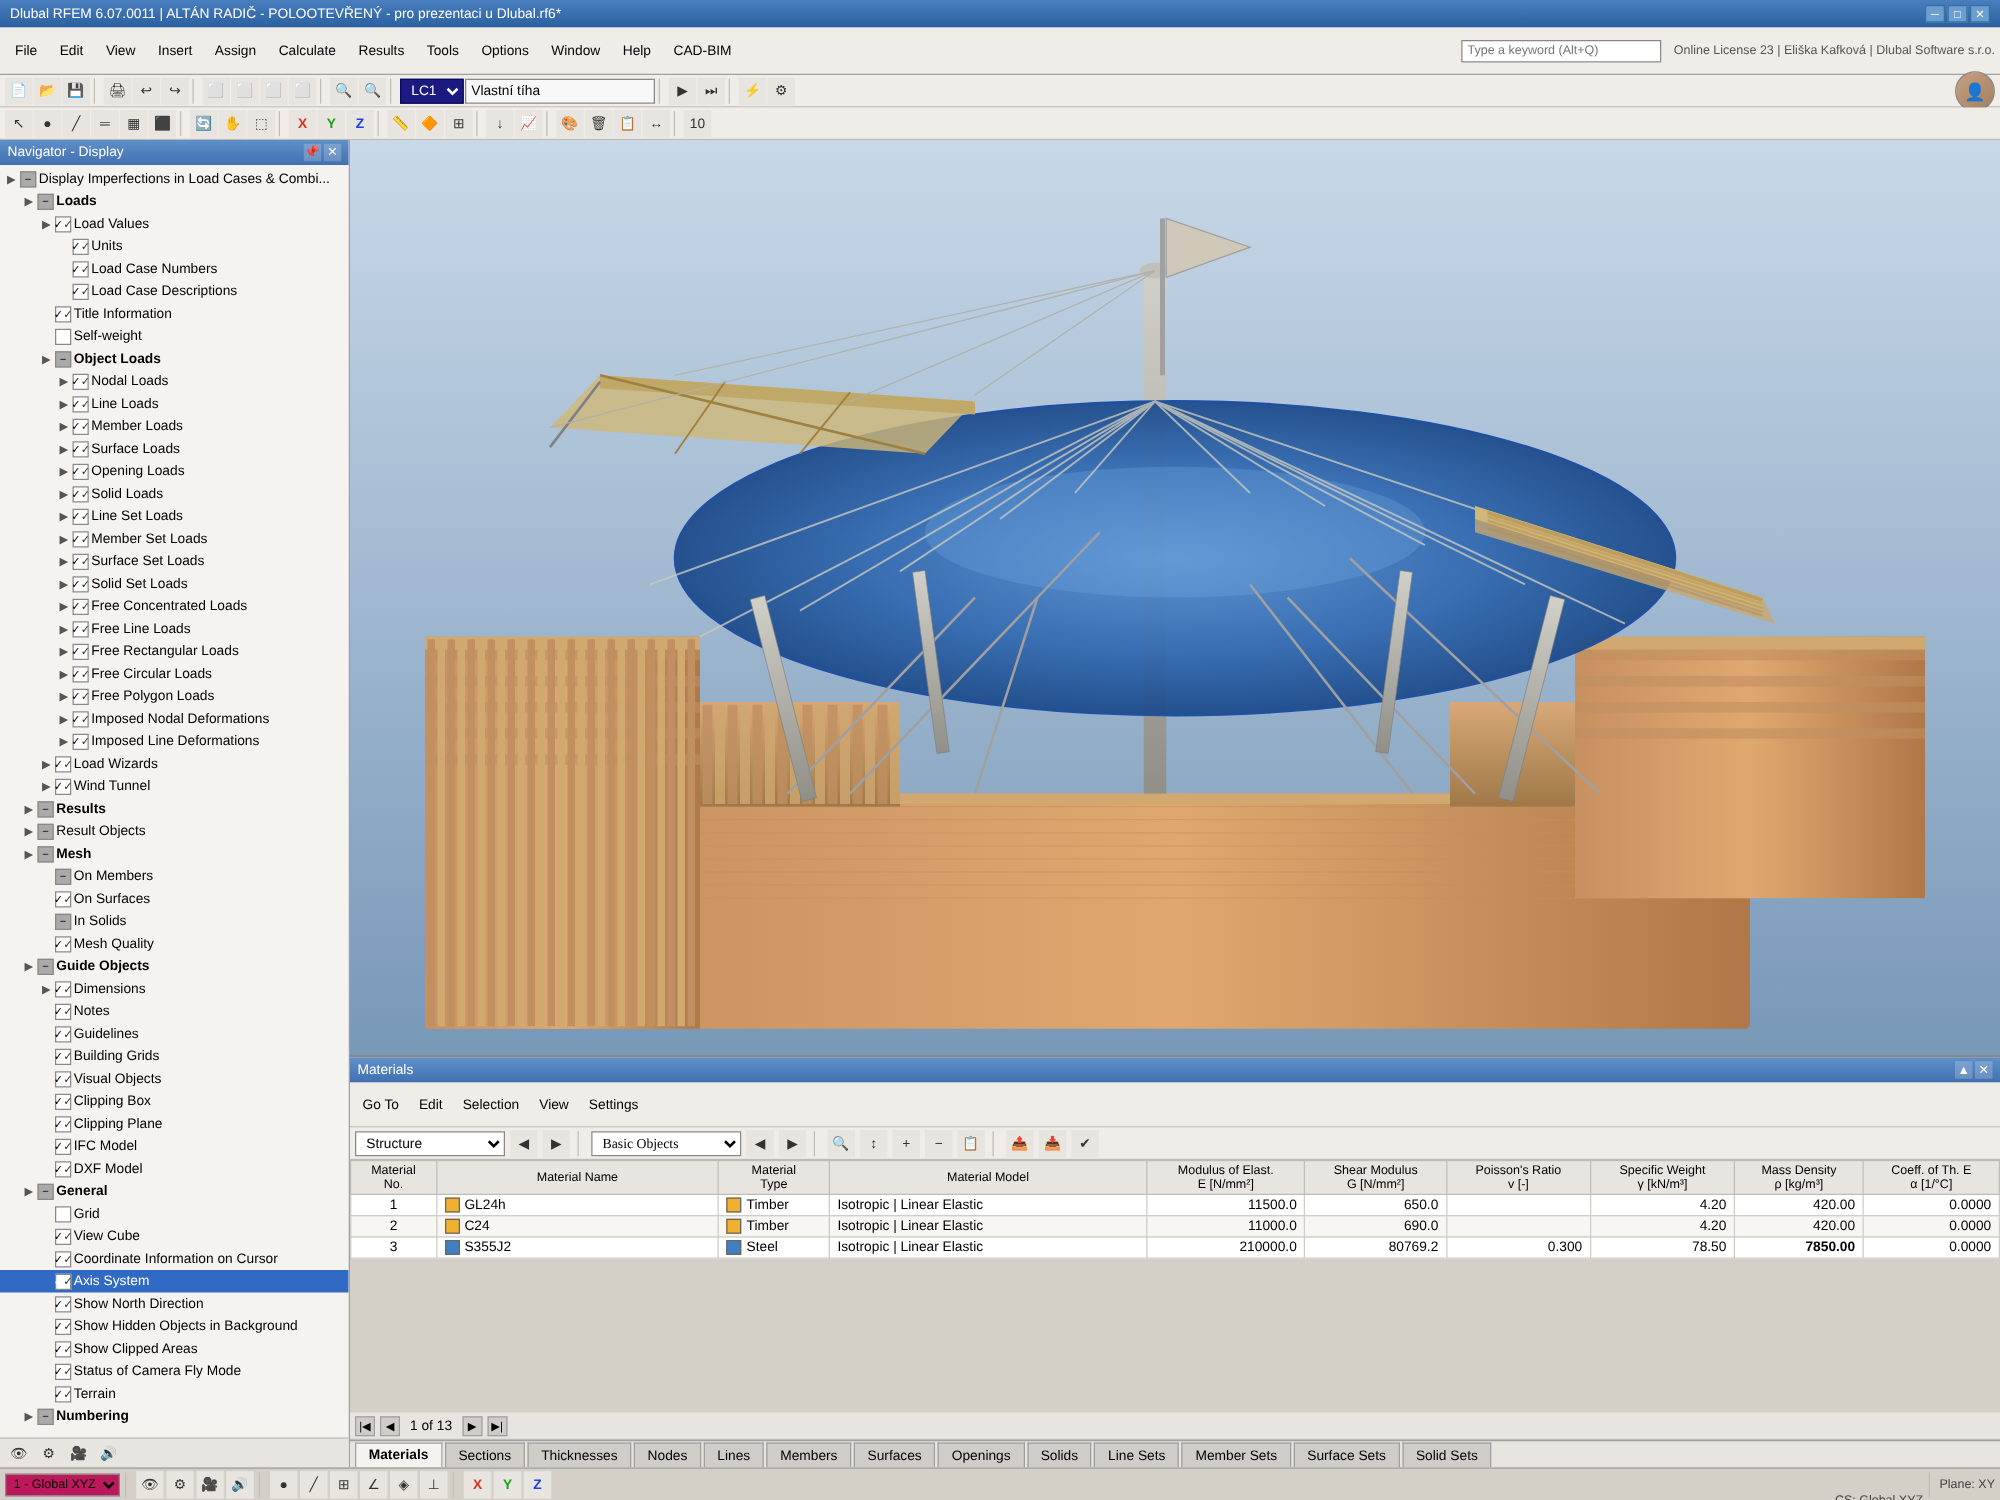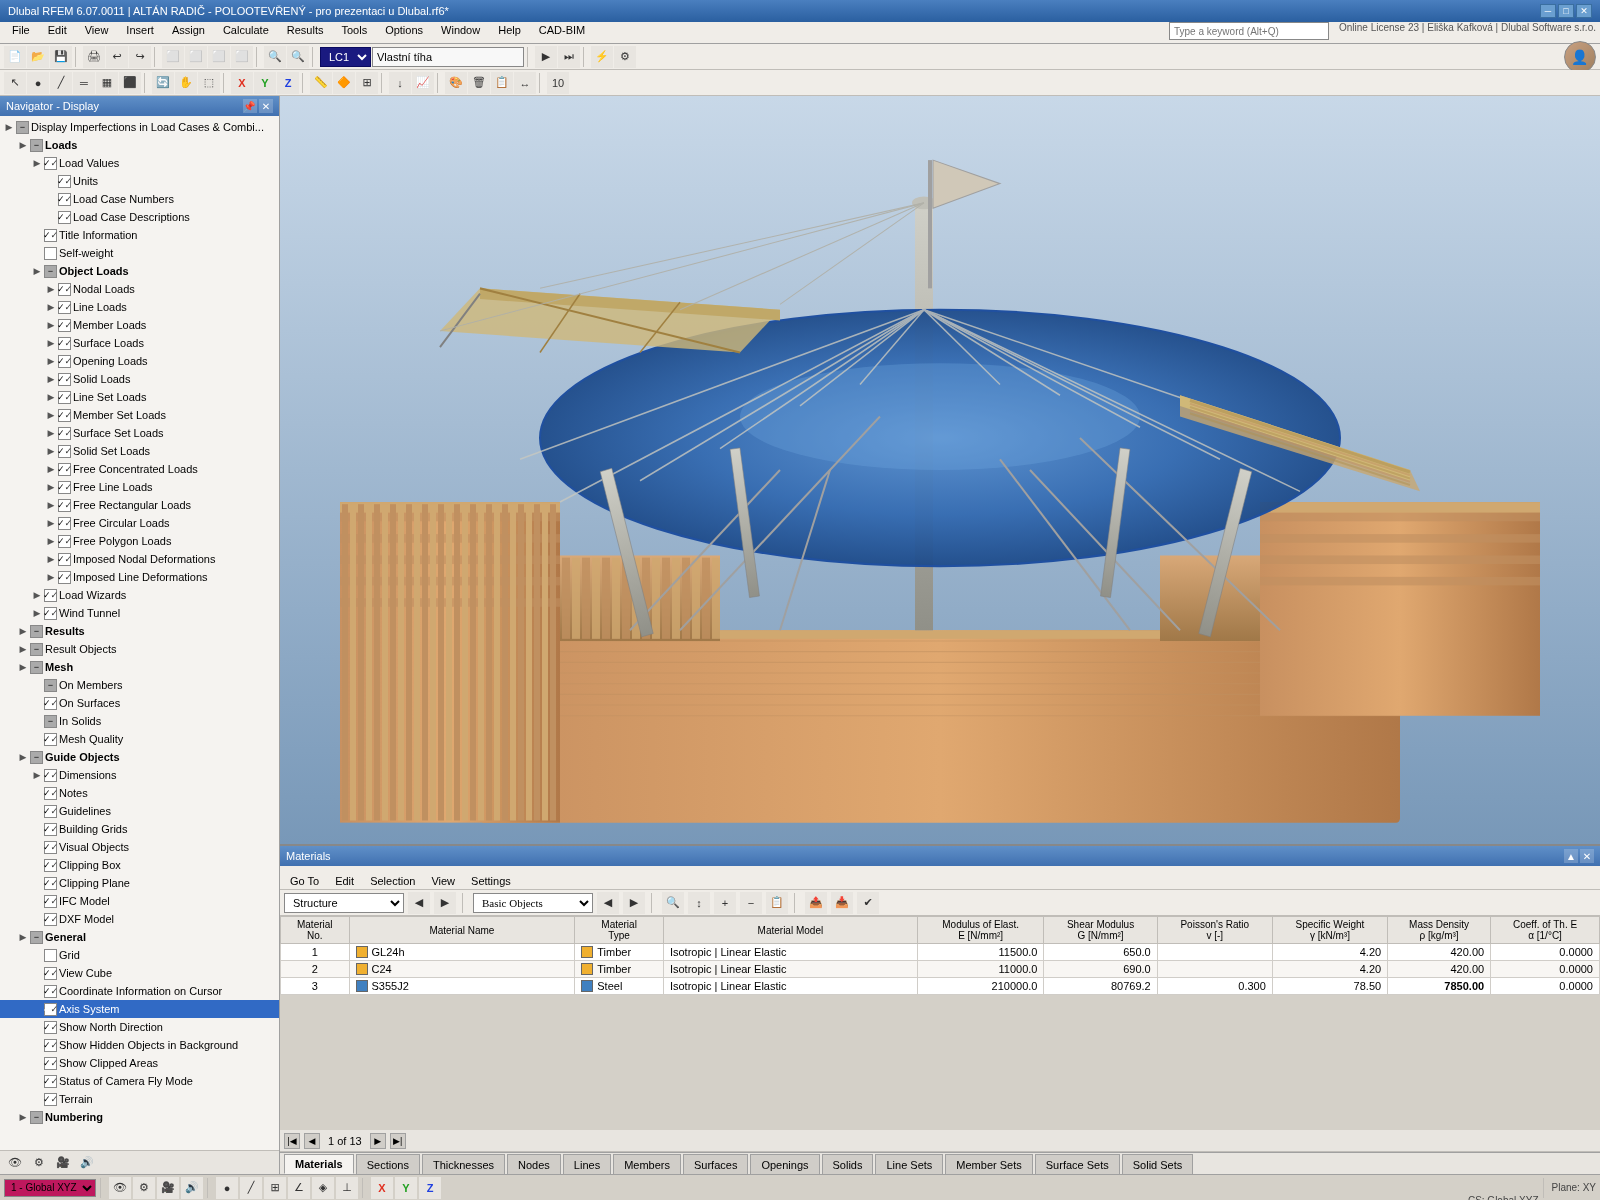--- a/index.html
+++ b/index.html
@@ -20,25 +20,25 @@
     #title-bar .win-btn {
       width: 16px; height: 14px;
       background: #6a9fd0;
       border: 1px solid #3a6fa0;
       display: flex; align-items: center; justify-content: center;
       font-size: 9px; cursor: pointer; color: white;
     }
 
     
     #menu-bar {
-      height: 22px;
+      height: 38px;
       background: #f0ede8;
       border-bottom: 1px solid #a0a0a0;
       display: flex;
-      align-items: flex-start;
+      align-items: center;
       padding: 0 4px;
       gap: 2px;
     }
     .menu-item {
       padding: 2px 8px;
       cursor: pointer;
       font-size: 11px;
     }
 
     
@@ -127,25 +127,25 @@
       height: 20px;
       background: linear-gradient(to bottom, #6090c8, #4070b0);
       color: white;
       display: flex;
       align-items: center;
       padding: 0 6px;
       font-size: 11px;
       justify-content: space-between;
     }
     #materials-toolbar {
-      height: 24px;
+      height: 36px;
       background: #f0ede8;
       border-bottom: 1px solid #c0bdb8;
       display: flex;
-      align-items: flex-end;
+      align-items: center;
       padding: 0 4px;
       gap: 4px;
     }
     #materials-subtoolbar {
       height: 26px;
       background: #f0ede8;
       border-bottom: 1px solid #c0bdb8;
       display: flex;
       align-items: center;
       padding: 0 4px;

